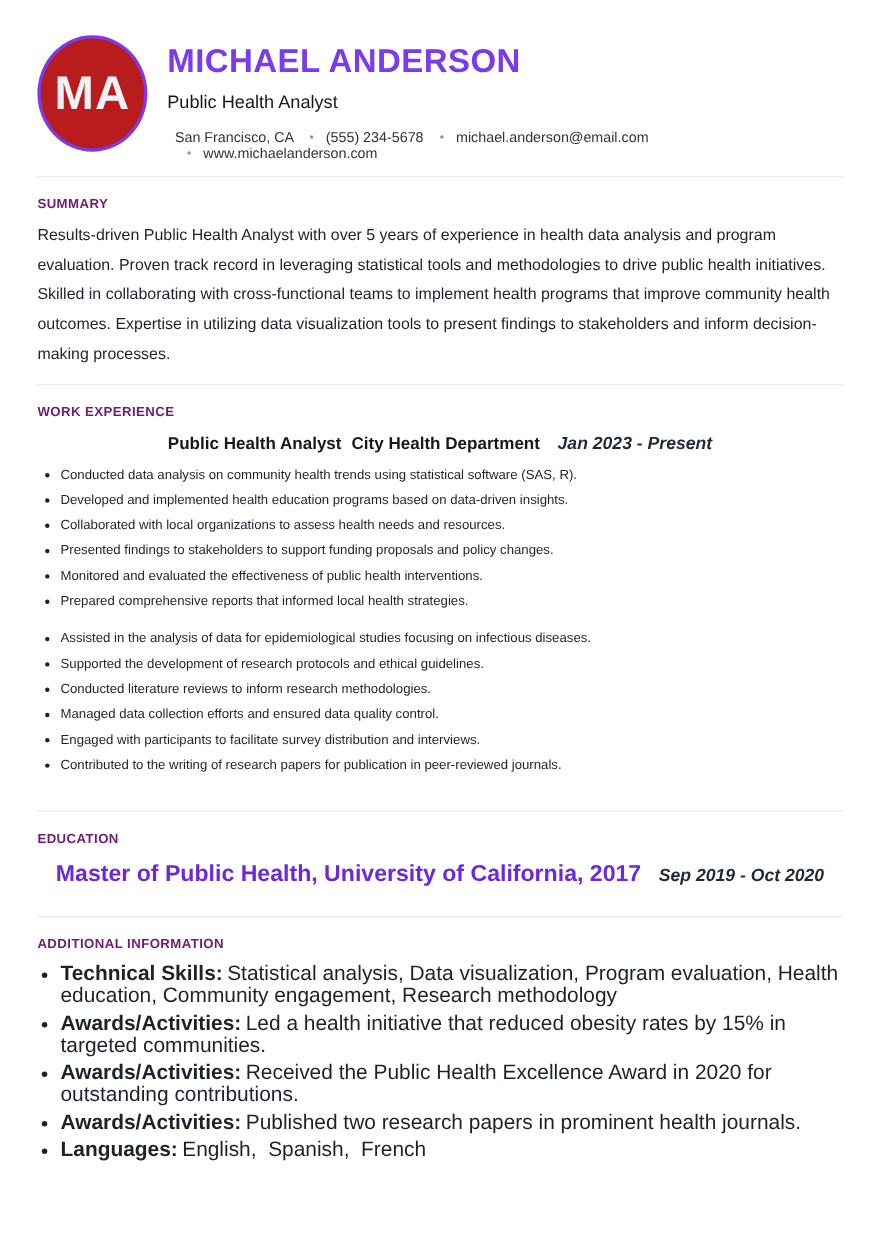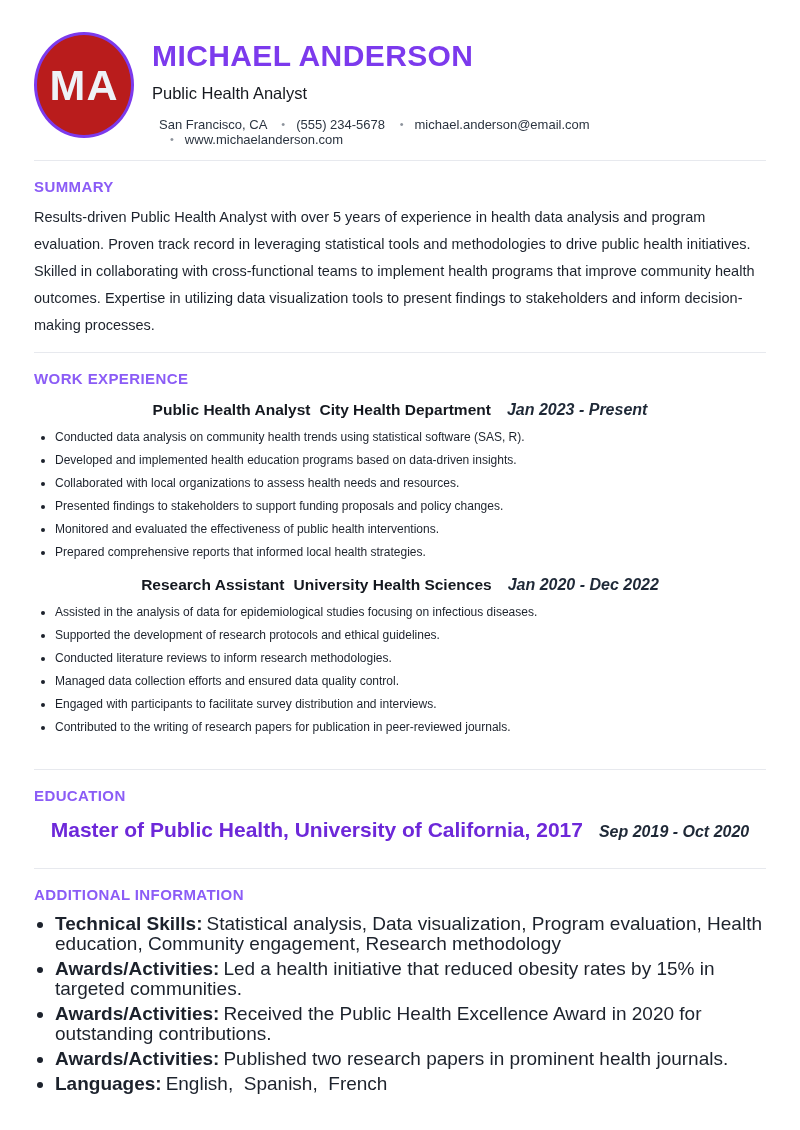--- a/index.html
+++ b/index.html
@@ -53,24 +53,24 @@
     font-size: 11px;
     margin: 0 11px;
     vertical-align: 1px;
   }
   .contact-item:nth-of-type(1) .sep { display: none; }
 
   
   .divider { border: none; border-top: 1px solid #e7e9ee; margin: 13px 0 0 0; }
   .section-heading {
     margin: 17px 0 0 0;
-    font-size: 15px;
+    font-size: 12px;
     font-weight: 700;
     letter-spacing: 0.4px;
-    color: #8b5cf6;
+    color: #701a75;
   }
 
   
   .summary-text {
     margin: 9px 0 13px 0;
     font-size: 14.5px;
     line-height: 27px;
     color: #1c222c;
   }
 
@@ -168,24 +168,20 @@
 
               <li>Presented findings to stakeholders to support funding proposals and policy changes.</li>
 
               <li>Monitored and evaluated the effectiveness of public health interventions.</li>
 
               <li>Prepared comprehensive reports that informed local health strategies.</li>
             </ul>
         </div>
 
         <div class="job">
-          <div class="row-split">
-            <div class="job-name"><span>Research Assistant</span><span class="job-company">University Health Sciences</span></div>
-            <span class="dates">Jan 2020 - Dec 2022</span>
-          </div>
           <ul class="bullets">
 
               <li>Assisted in the analysis of data for epidemiological studies focusing on infectious diseases.</li>
 
               <li>Supported the development of research protocols and ethical guidelines.</li>
 
               <li>Conducted literature reviews to inform research methodologies.</li>
 
               <li>Managed data collection efforts and ensured data quality control.</li>
 

